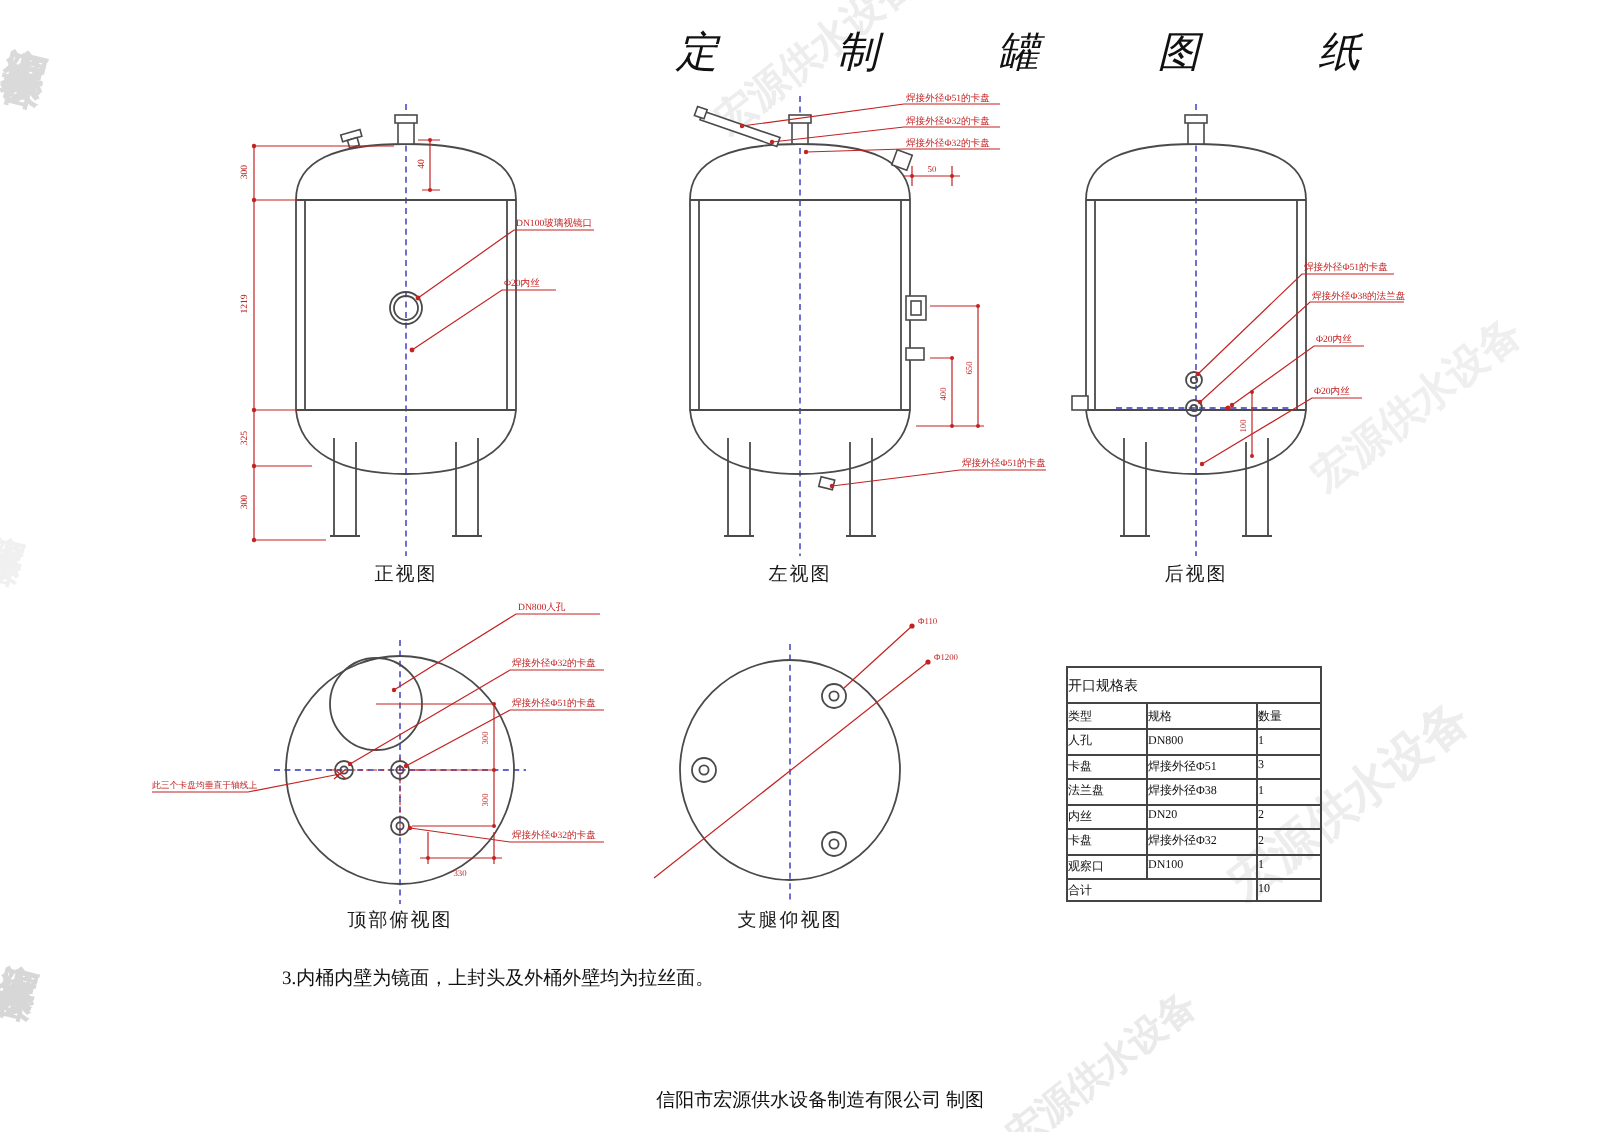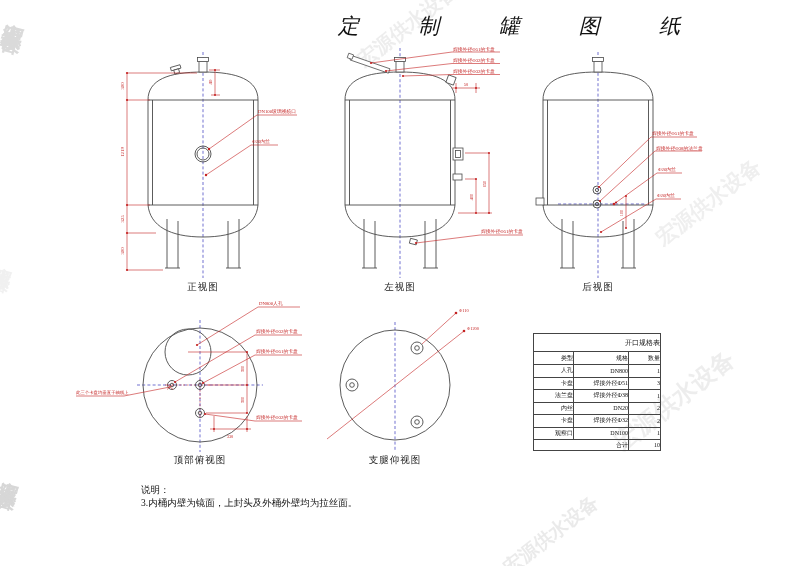--- a/index.html
+++ b/index.html
@@ -27,21 +27,21 @@
   .redts{fill:var(--annotation-red);font-size:4.4px;}
   .cl{stroke:var(--centerline-blue);fill:none;stroke-width:0.7;stroke-dasharray:3 2.2;}
   .lbl{fill:#1a1a1a;font-size:9.5px;text-anchor:middle;letter-spacing:1px;}
   .notes{left:141px;top:484px;color:#111;font-size:9.5px;line-height:13px;white-space:nowrap;}
   .footer{left:250px;top:544px;width:320px;text-align:center;color:#111;font-size:9.5px;}
   table.spec{
     left:533px;top:333px;width:127px;border-collapse:collapse;position:absolute;
     color:#111;table-layout:fixed;
   }
   table.spec td,table.spec th{
-    border:1px solid #444;font-size:6px;text-align:right;font-weight:normal;
+    border:1px solid #444;font-size:6px;text-align:left;font-weight:normal;
     padding:0;overflow:hidden;white-space:nowrap;
   }
   table.spec .t-title td{height:17px;font-size:7px;}
   table.spec .t-head td{height:12px;}
   table.spec .t-row td{height:11.5px;}
   table.spec .t-total td{height:10px;}
   .c1{width:40px;} .c2{width:55px;} .c3{width:32px;}
 </style>
 </head>
 <body>
@@ -314,18 +314,18 @@
       <td>1</td>
     </tr>
     <tr class="t-total">
       <td colspan="2">合计</td>
       <td>10</td>
     </tr>
   </tbody>
     </table>
 
   <div class="abs notes">
-    <div>说明：</div>
     <div>3.内桶内壁为镜面，上封头及外桶外壁均为拉丝面。</div>
   </div>
 
+  <div class="abs footer">信阳市宏源供水设备制造有限公司  制图</div>
 
 </div>
 
 </body></html>

